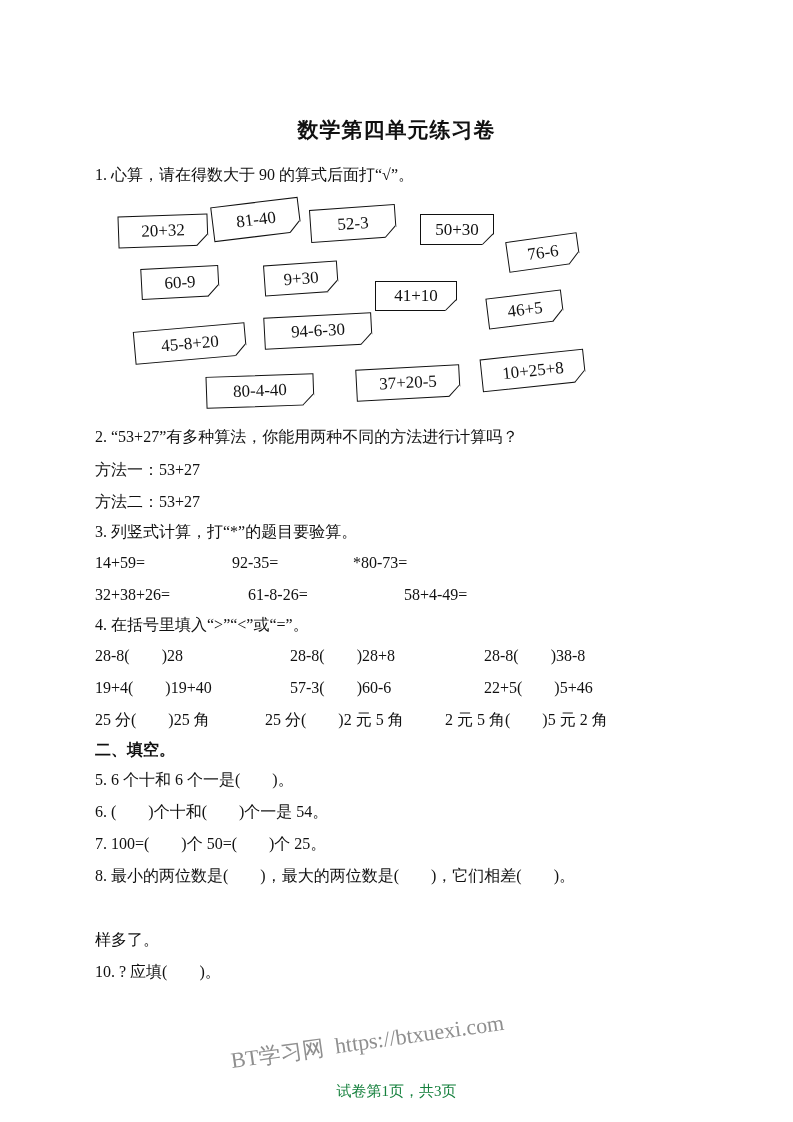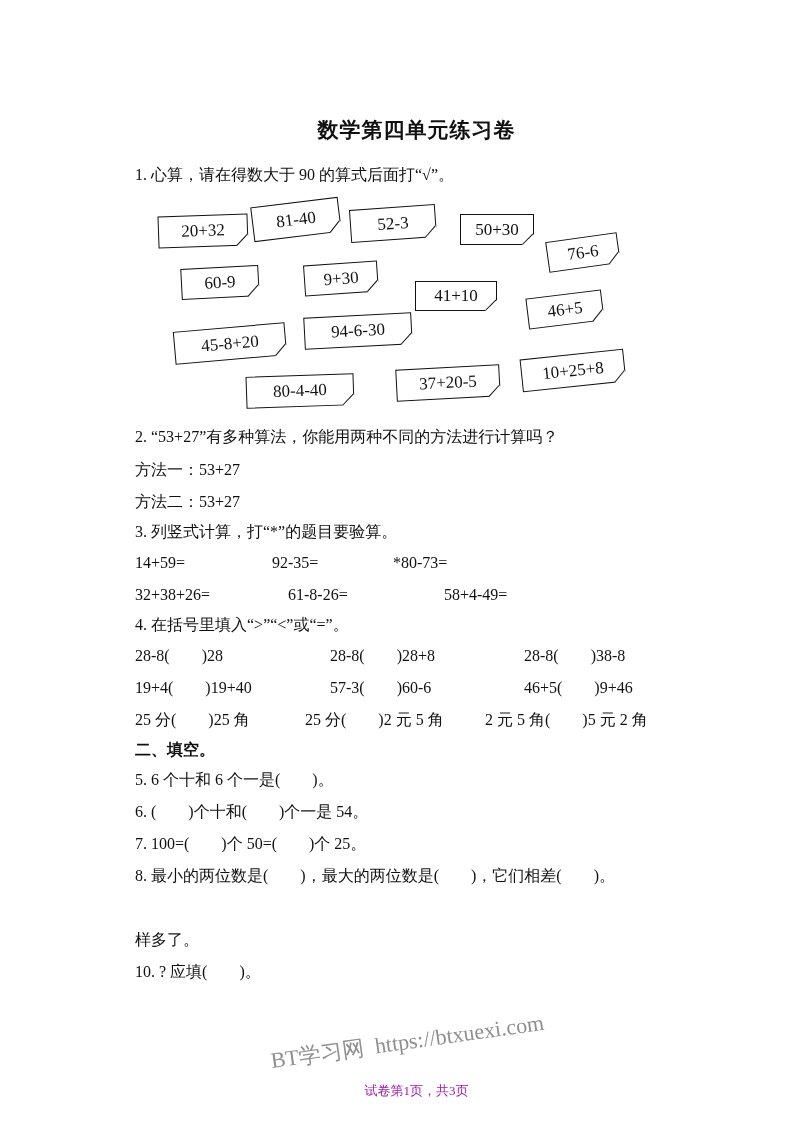--- a/index.html
+++ b/index.html
@@ -4,21 +4,21 @@
 <style>
   html, body { margin: 0; padding: 0; }
   body {
     width: 793px; height: 1122px;
     background: #ffffff;
     font-family: "Liberation Serif", "DejaVu Serif", "DejaVu Sans", serif;
     color: #111;
     position: relative;
     overflow: hidden;
   }
-  .sheet { position: absolute; inset: 0; margin-left: 40px; }
+  .sheet { position: absolute; inset: 0; }
 
   .title {
     position: absolute; top: 116px; left: 0; width: 100%;
     text-align: center; font-size: 21px; font-weight: bold; letter-spacing: 1px;
   }
 
   .line {
     position: absolute; left: 95px; width: 640px;
     font-size: 16px; white-space: pre; line-height: 22px;
   }
@@ -47,21 +47,21 @@
     left: 233px; top: 1046px;
     font-size: 22px;
     color: #8f8f8f;
     transform: rotate(-8deg);
     transform-origin: left bottom;
     white-space: pre;
     z-index: 3;
   }
   .page-info {
     position: absolute; top: 1082px; left: 0; width: 100%;
-    text-align: center; font-size: 13px; color: #a21caf;
+    text-align: center; font-size: 15px; color: #15803d;
     z-index: 2;
   }
 </style>
 </head>
 <body>
 
 <div class="sheet">
 
   <div class="title">数学第四单元练习卷</div>
 
@@ -144,21 +144,21 @@
 
   <div class="line" style="top:614px">4. 在括号里填入“&gt;”“&lt;”或“=”。</div>
   <div class="line" style="top:645px">
     <span class="cell" style="left:0">28-8(        )28</span>
     <span class="cell" style="left:195px">28-8(        )28+8</span>
     <span class="cell" style="left:389px">28-8(        )38-8</span>
   </div>
   <div class="line" style="top:677px">
     <span class="cell" style="left:0">19+4(        )19+40</span>
     <span class="cell" style="left:195px">57-3(        )60-6</span>
-    <span class="cell" style="left:389px">46+5(        )9+46</span>
+    <span class="cell" style="left:389px">22+5(        )5+46</span>
   </div>
   <div class="line" style="top:709px">
     <span class="cell" style="left:0">25 分(        )25 角</span>
     <span class="cell" style="left:170px">25 分(        )2 元 5 角</span>
     <span class="cell" style="left:350px">2 元 5 角(        )5 元 2 角</span>
   </div>
 
   <div class="line bold" style="top:739px">二、填空。</div>
   <div class="line" style="top:769px">5. 6 个十和 6 个一是(        )。</div>
   <div class="line" style="top:801px">6. (        )个十和(        )个一是 54。</div>

